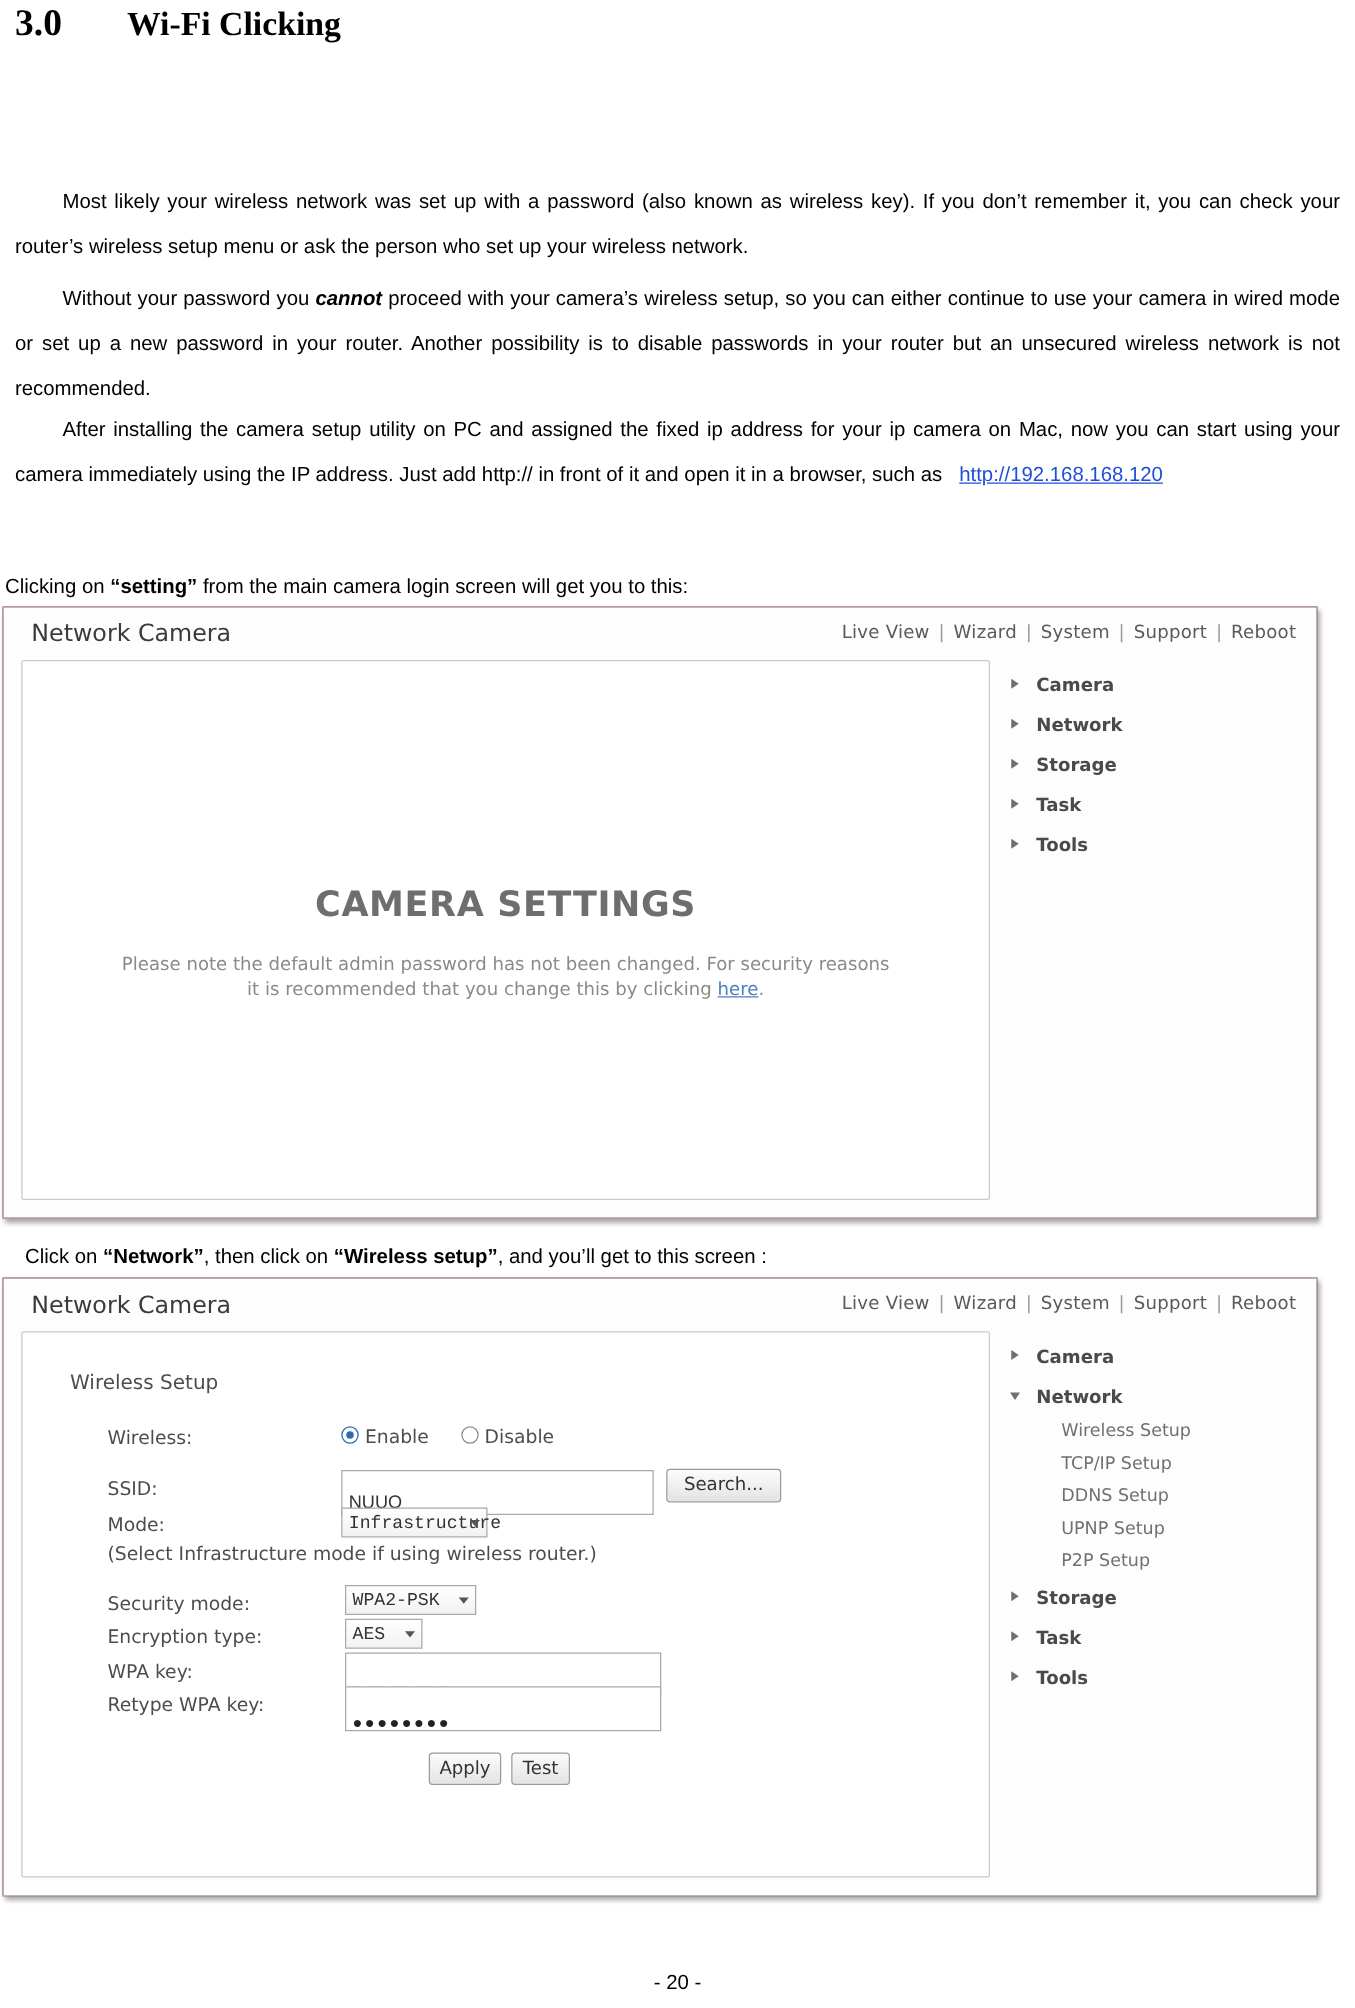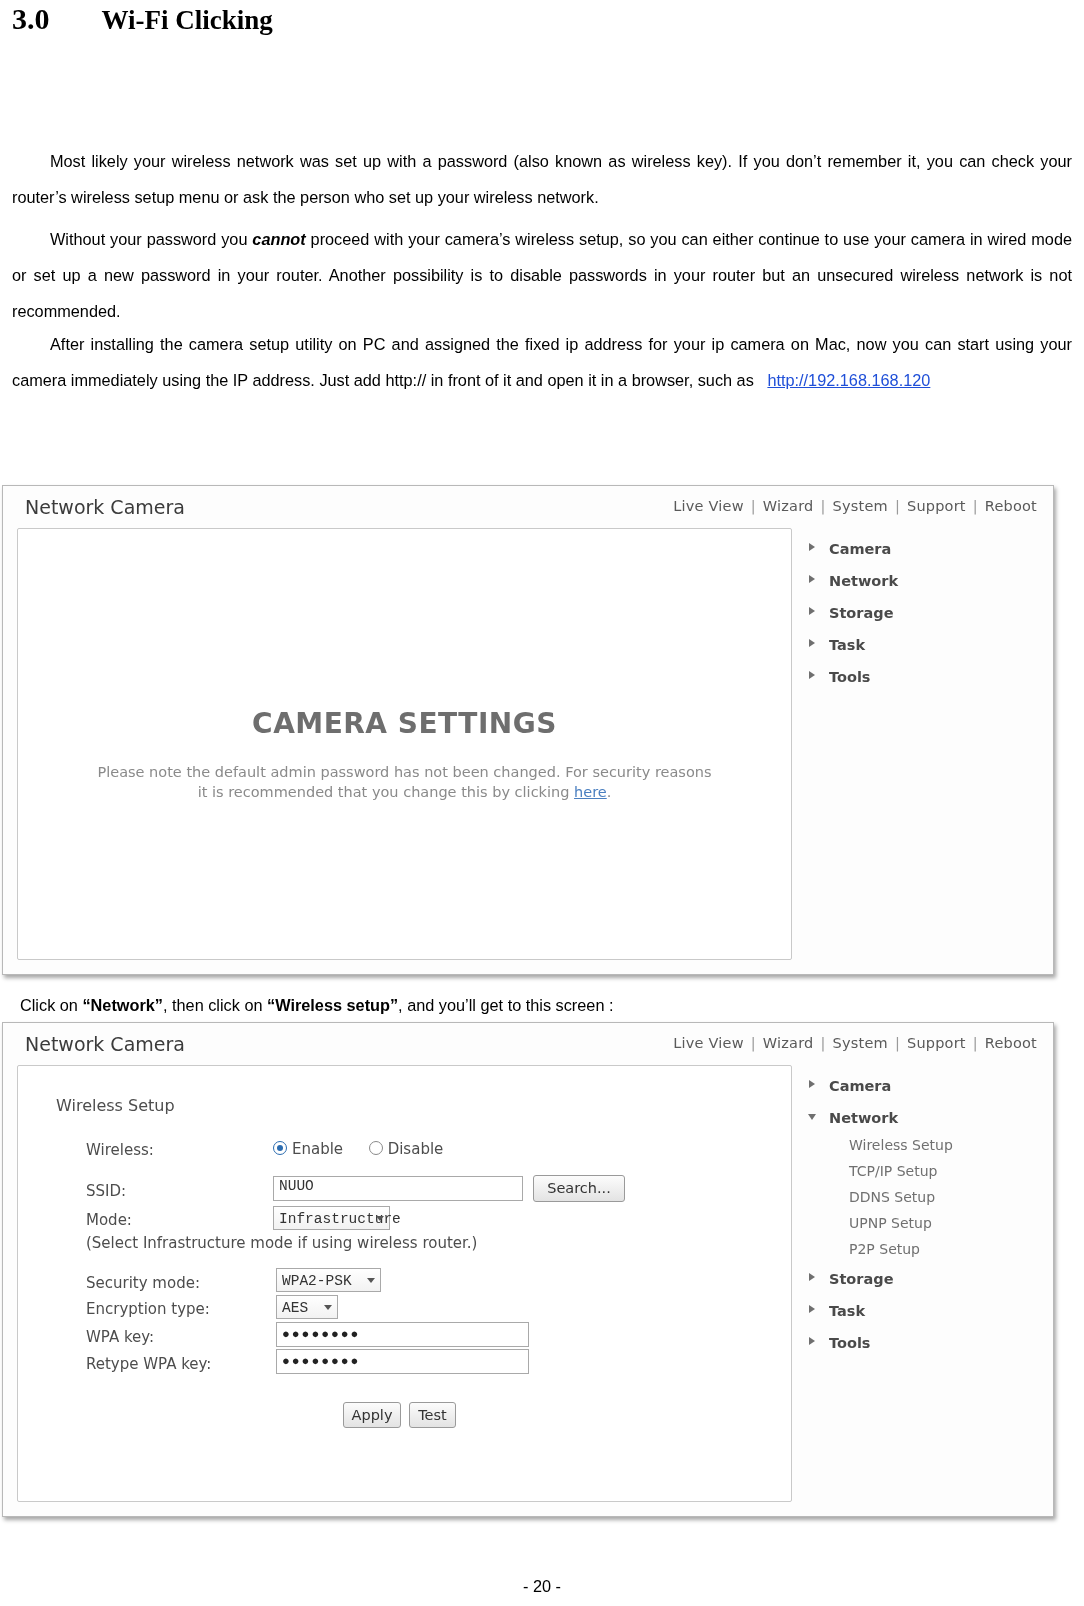--- a/index.html
+++ b/index.html
@@ -130,22 +130,22 @@
     position:relative;
   }
   .radio.on { border-color:#2b6cb0; }
   .radio.on::after{
     content:""; position:absolute; left:2.5px; top:2.5px;
     width:6px;height:6px;border-radius:50%;background:#2b6cb0;
   }
   .txtbox {
     position:absolute; box-sizing:border-box;
     border:1px solid #a9a9a9; background:#fff;
-    font-family:Liberation Mono, monospace; font-size:14.5px; color:#333;
-    padding:1px 5px;
+    font-family:Liberation Sans, sans-serif; font-size:14.5px; color:#333;
+    padding:17px 5px;
   }
   .btn {
     position:absolute; box-sizing:border-box;
     border:1px solid #9a9a9a; border-radius:3px;
     background:linear-gradient(#fcfcfc,#e3e3e3);
     font-family:"DejaVu Sans", sans-serif; font-size:14.5px; color:#333;
     text-align:center;
   }
   .sel {
     position:absolute; box-sizing:border-box;
@@ -180,20 +180,23 @@
   </div>
 
   <div class="para" style="top:221px;">
     <span class="ind"></span><span>Without your password you </span><b class="i">cannot</b><span> proceed with your camera’s wireless setup, so you can either continue to use your camera in wired mode or set up a new password in your router. Another possibility is to disable passwords in your router but an unsecured wireless network is not recommended.</span>
   </div>
 
   <div class="para" style="top:326px;">
     <span class="ind"></span><span>After installing the camera setup utility on PC and assigned the fixed ip address for your ip camera on Mac, now you can start using your camera immediately using the IP address. Just add http:// in front of it and open it in a browser, such as </span>&nbsp;&nbsp;<a class="link" href="#">http://192.168.168.120</a>
   </div>
 
+  <div class="caption" style="top:458px;">
+    <span>Clicking on </span><b>“setting”</b><span> from the main camera login screen will get you to this:</span>
+  </div>
 
   <div class="shot" style="left:2px; top:485px; width:1052px; height:490px;">
     <div class="shot-inner">
       <div class="nc-title">Network Camera</div>
       <div class="topnav">
         <span>Live View</span><span class="sep">|</span><span>Wizard</span><span class="sep">|</span><span>System</span><span class="sep">|</span><span>Support</span><span class="sep">|</span><span>Reboot</span>
       </div>
 
       <div class="content-box" style="left:14px; top:42px; width:775px; height:432px;">
         <div class="cs-title" style="top:178px;">CAMERA SETTINGS</div>

